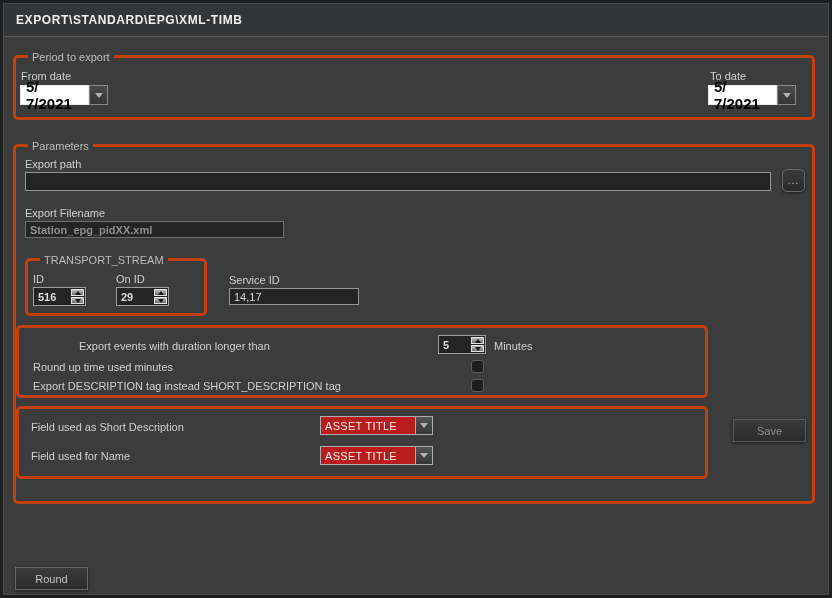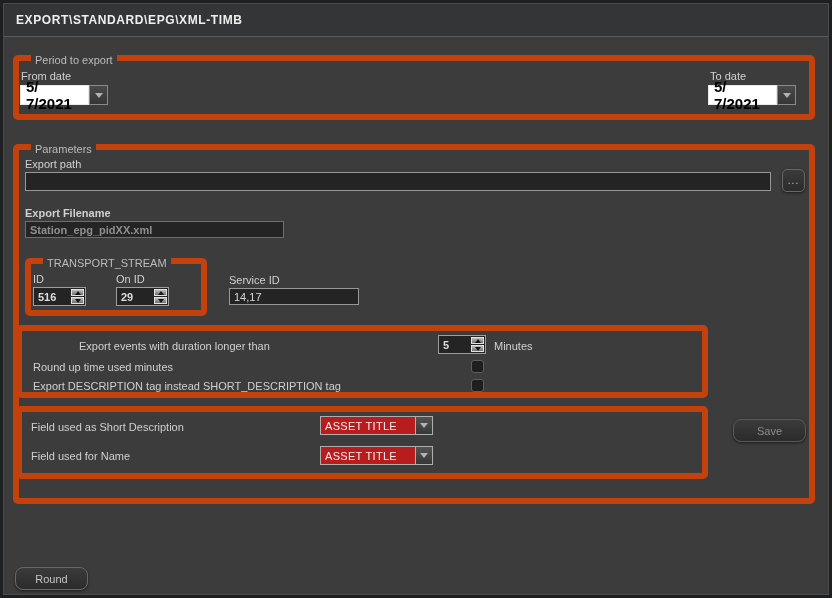--- a/index.html
+++ b/index.html
@@ -13,21 +13,21 @@
   .titlebar{
     position:absolute;left:1px;top:1px;right:1px;height:33px;
     background:#343536;border-bottom:1px solid #5a5a5a;
     display:flex;align-items:center;padding-left:12px;
   }
   .titlebar .title{
     color:#efefef;font-size:12px;font-weight:bold;letter-spacing:.6px;
   }
   
   .group{
-    position:absolute;border:6px solid #c2410c;border-radius:5px;
+    position:absolute;border:3px solid #c2410c;border-radius:5px;
   }
   .group-label{
     position:absolute;top:-8px;left:12px;background:#3c3c3d;
     padding:0 4px;color:#bcbcbc;font-size:11px;line-height:14px;white-space:nowrap;
   }
   .lbl{position:absolute;color:#d0d0d0;font-size:11px;line-height:13px;white-space:nowrap;}
   
   .tinput{
     position:absolute;background:#242425;border:1px solid #979797;
     color:#d8d8d8;font-size:11px;padding:0 4px;outline:none;
@@ -62,21 +62,21 @@
   
   .combo{position:absolute;height:19px;display:flex;border:1px solid #aeaeae;background:#b91c1c;}
   .combo-text{flex:1;color:#eeeeee;font-size:11px;display:flex;align-items:center;padding-left:4px;letter-spacing:.3px;}
   .combo-btn{
     width:17px;background:linear-gradient(180deg,#535353,#373737);
     border-left:1px solid #aeaeae;display:flex;align-items:center;justify-content:center;
   }
   
   .btn{
     position:absolute;background:linear-gradient(180deg,#3b3b3b,#2b2b2b);
-    border:1px solid #686868;border-radius:8px;color:#c5c5c5;font-size:11px;
+    border:1px solid #686868;border-radius:0;color:#c5c5c5;font-size:11px;
     display:flex;align-items:center;justify-content:center;cursor:default;
     box-shadow:0 1px 3px rgba(0,0,0,.55);
   }
   .btn.disabled{color:#8d8d8d;border-color:#585858;}
   .btn.browse{border-radius:5px;font-size:10px;letter-spacing:1px;color:#c0c0c0;}
 </style>
 </head>
 <body>
 
 <div id="window">
@@ -104,21 +104,21 @@
   </div>
 
   <div class="group" style="left:10px;top:141px;width:802px;height:360px;">
     <span class="group-label">Parameters</span>
   </div>
 
   <span class="lbl" style="left:22px;top:155px;">Export path</span>
   <input class="tinput" style="left: 22px; top: 169px; width: 746px; height: 19px;" value="">
   <div class="btn browse" style="left:779px;top:166px;width:23px;height:23px;">...</div>
 
-  <span class="lbl" style="left:22px;top:204px;font-weight:bold;">Export Filename</span>
+  <span class="lbl" style="left:22px;top:204px;">Export Filename</span>
   <input class="tinput dim" style="left: 22px; top: 218px; width: 259px; height: 17px;" value="Station_epg_pidXX.xml">
 
   <div class="group" style="left:22px;top:255px;width:182px;height:58px;">
     <span class="group-label">TRANSPORT_STREAM</span>
   </div>
   <span class="lbl" style="left:30px;top:270px;">ID</span>
   <div class="spin" style="left:30px;top:284px;width:53px;">
     <div class="spin-text">516</div>
     <div class="spin-btns">
       <div class="spin-btn">

